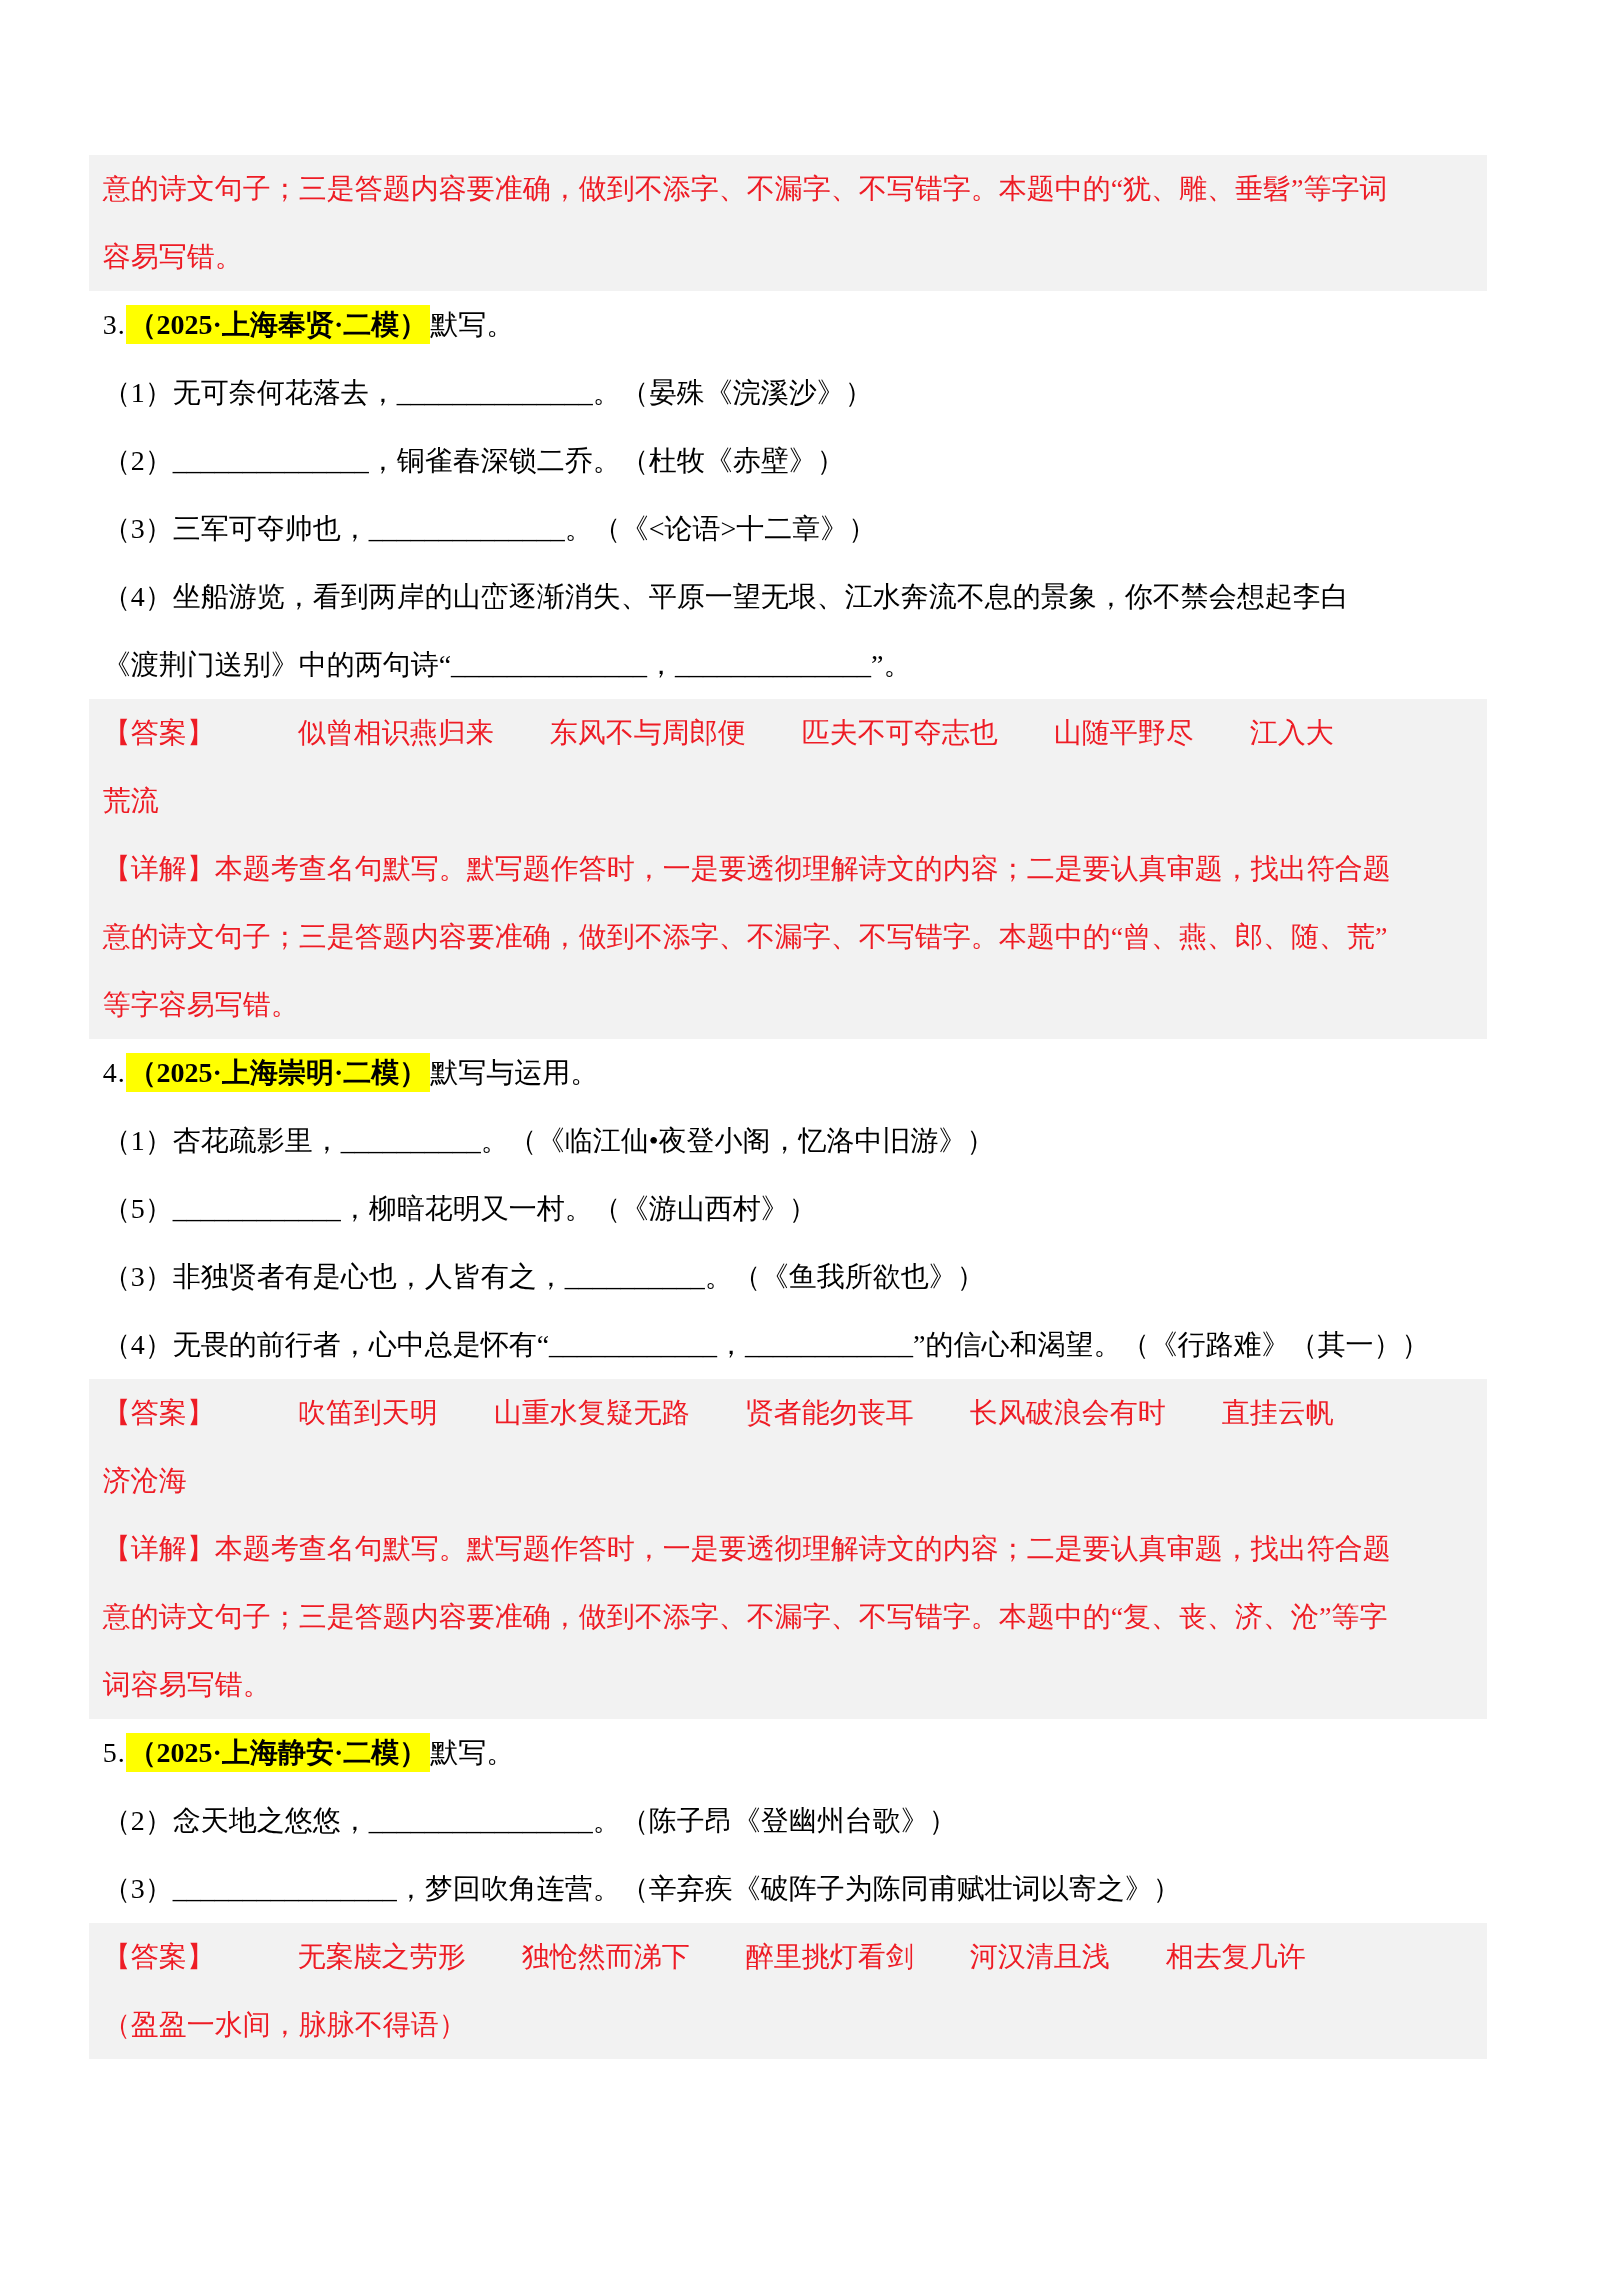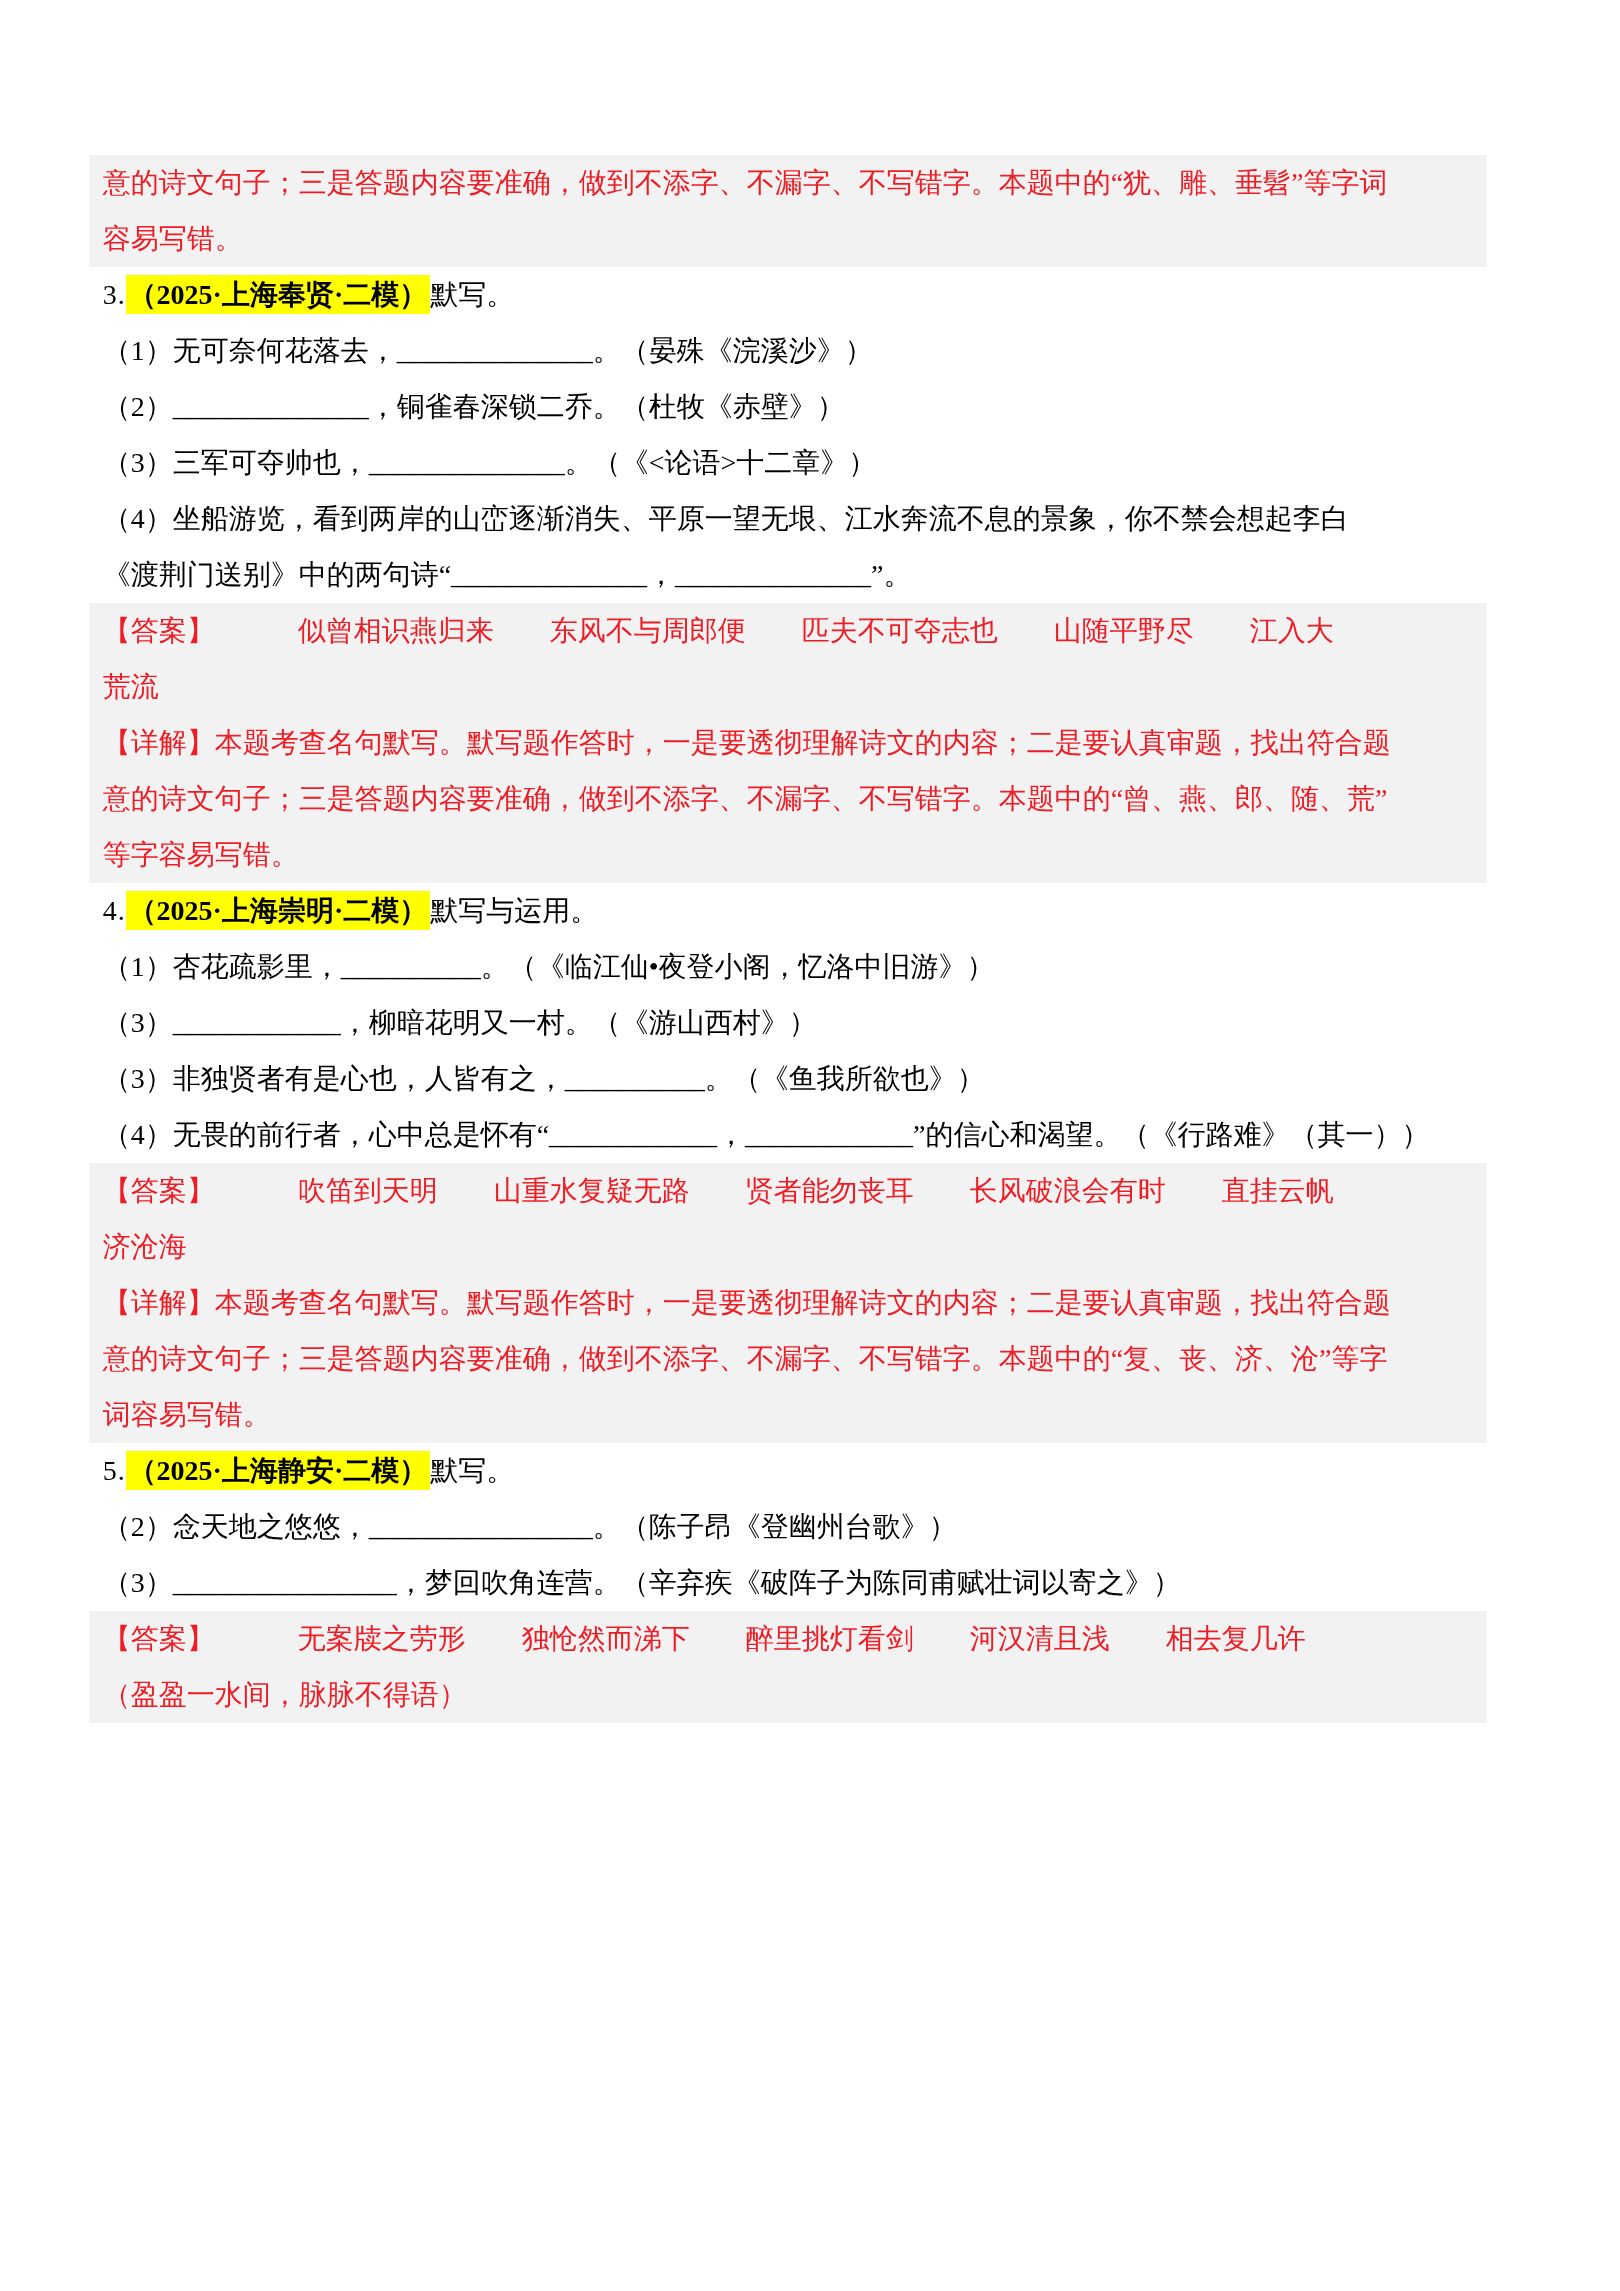--- a/index.html
+++ b/index.html
@@ -18,21 +18,21 @@
     overflow:hidden;
   }
   .doc{
     margin-top:155px;
     margin-left:89px;
     width:1398px;
   }
   .doc p{
     margin:0;
     font-size:28px;
-    line-height:56px;
+    line-height:68px;
     white-space:pre-wrap;
     word-break:break-all;
   }
   .pad{padding-left:13.7px;padding-right:7.8px;}
   .block{
     background:var(--block_bg);
     padding:0 7.8px 0 13.7px;
   }
   .red{color:var(--red);}
   .label{font-weight:normal;}
@@ -64,21 +64,21 @@
   <div class="block">
     <p><span class="red label">【答案】</span><span class="red ans-content">似曾相识燕归来　　东风不与周郎便　　匹夫不可夺志也　　山随平野尽　　江入大
 荒流</span></p>
     <p><span class="red label">【详解】</span><span class="red">本题考查名句默写。默写题作答时，一是要透彻理解诗文的内容；二是要认真审题，找出符合题
 意的诗文句子；三是答题内容要准确，做到不添字、不漏字、不写错字。本题中的“曾、燕、郎、随、荒”
 等字容易写错。</span></p>
   </div>
 
   <p class="pad"><span class="q-num">4.</span><span class="q-tag">（2025·上海崇明·二模）</span><span>默写与运用。</span></p>
   <p class="pad">（1）杏花疏影里，__________。（《临江仙•夜登小阁，忆洛中旧游》）</p>
-  <p class="pad">（3）____________，柳暗花明又一村。（《游山西村》）</p>
+  <p class="pad">（5）____________，柳暗花明又一村。（《游山西村》）</p>
   <p class="pad">（3）非独贤者有是心也，人皆有之，__________。（《鱼我所欲也》）</p>
   <p class="pad">（4）无畏的前行者，心中总是怀有“____________，____________”的信心和渴望。（《行路难》（其一））</p>
 
   <div class="block">
     <p><span class="red label">【答案】</span><span class="red ans-content">吹笛到天明　　山重水复疑无路　　贤者能勿丧耳　　长风破浪会有时　　直挂云帆
 济沧海</span></p>
     <p><span class="red label">【详解】</span><span class="red">本题考查名句默写。默写题作答时，一是要透彻理解诗文的内容；二是要认真审题，找出符合题
 意的诗文句子；三是答题内容要准确，做到不添字、不漏字、不写错字。本题中的“复、丧、济、沧”等字
 词容易写错。</span></p>
   </div>

